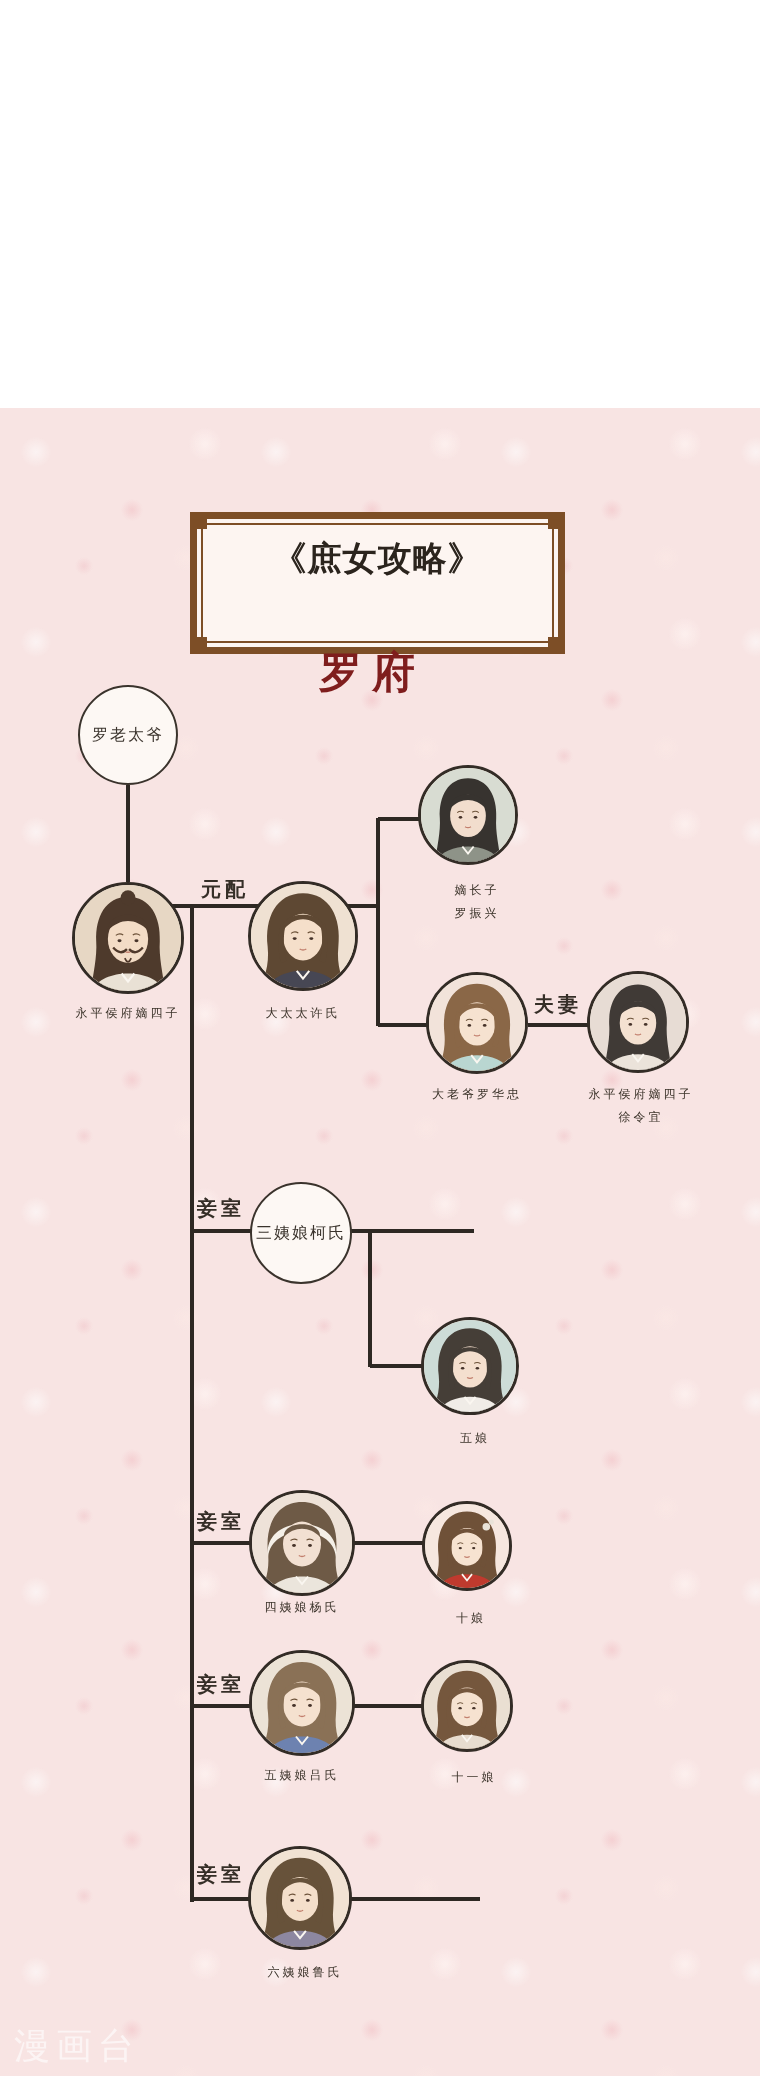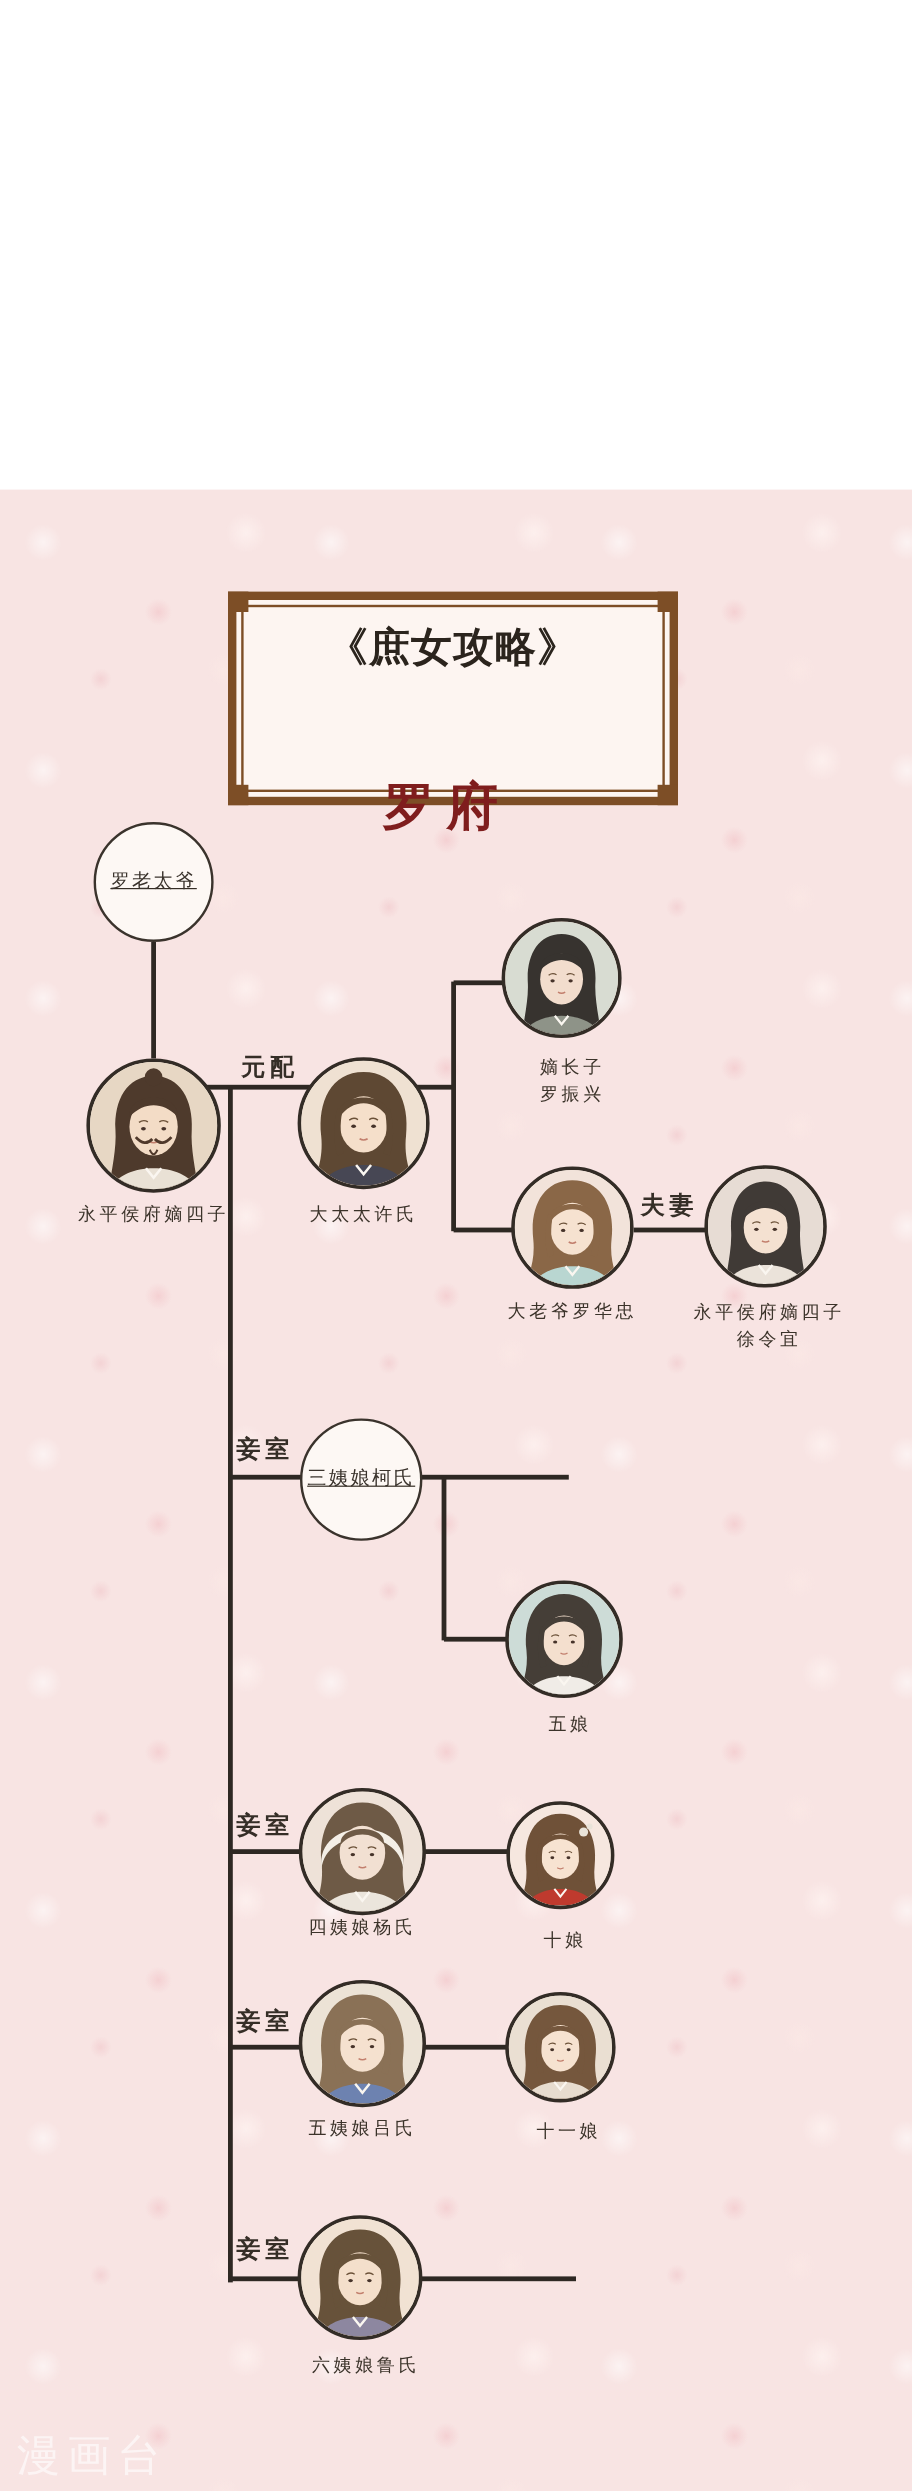--- a/index.html
+++ b/index.html
@@ -7,40 +7,40 @@
         font-family:"Liberation Serif","DejaVu Serif",serif;color:#352d25;}
   .pink-bg{position:absolute;left:0;top:408px;width:760px;height:1668px;
     background-color:#f8e4e3;
     background-image:
       radial-gradient(circle 22px at 36px 44px, rgba(255,255,255,.55), rgba(255,255,255,0) 70%),
       radial-gradient(circle 16px at 132px 102px, rgba(243,202,205,.75), rgba(243,202,205,0) 70%),
       radial-gradient(circle 24px at 205px 36px, rgba(253,240,238,.95), rgba(253,240,238,0) 70%),
       radial-gradient(circle 13px at 84px 158px, rgba(240,197,201,.55), rgba(240,197,201,0) 70%),
       radial-gradient(circle 19px at 186px 150px, rgba(251,232,229,.8), rgba(251,232,229,0) 70%);
     background-size:240px 190px;}
-  .title-box{position:absolute;left:190px;top:493px;width:375px;height:178px;box-sizing:border-box;
+  .title-box{position:absolute;left:190px;top:512px;width:375px;height:142px;box-sizing:border-box;
     border:7px solid #7d4e26;background:#fdf5f1;}
   .title-box .inner{position:absolute;left:4px;top:4px;right:4px;bottom:4px;border:2px solid #7d4e26;}
   .title-box .corner{position:absolute;width:17px;height:17px;background:#7d4e26;}
   .corner.tl{left:-7px;top:-7px}.corner.tr{right:-7px;top:-7px}
   .corner.bl{left:-7px;bottom:-7px}.corner.br{right:-7px;bottom:-7px}
   .title-line1{position:absolute;left:0;top:17px;width:100%;text-align:center;
     font-size:34px;font-weight:700;letter-spacing:1px;color:#2b241d;}
   .title-line2{position:absolute;left:0;top:62px;width:100%;text-align:center;
     font-size:29px;font-weight:700;letter-spacing:3px;color:#2b241d;}
   .heading{position:absolute;left:372px;top:644px;transform:translateX(-50%);
     font-size:43px;font-weight:700;letter-spacing:10px;color:#7f1d1d;white-space:nowrap;}
   .line{position:absolute;background:#2e2823;z-index:2;}
-  .node{position:absolute;z-index:3;border-radius:50%;box-sizing:border-box;overflow:hidden;text-decoration:underline;}
+  .node{position:absolute;z-index:3;border-radius:50%;box-sizing:border-box;overflow:hidden;}
   .photo{border:3px solid #332c26;background:#f3e6da;}
   .photo svg{display:block;width:100%;height:100%;}
   .tcircle{border:2.5px solid #3a332c;background:#fdf8f4;display:flex;flex-direction:column;
     align-items:center;justify-content:center;z-index:3;}
   .tcircle span{font-size:16px;letter-spacing:2px;color:#3a332c;line-height:24px;white-space:nowrap;}
-  .plabel{position:absolute;transform:translate(-50%,-50%);z-index:4;font-size:15px;
+  .plabel{position:absolute;transform:translate(-50%,-50%);z-index:4;font-size:12px;
     letter-spacing:3px;color:#3b332a;white-space:nowrap;text-align:center;line-height:23px;}
   .rel-label{position:absolute;transform:translate(-50%,-50%);z-index:4;font-size:20px;
     font-weight:700;letter-spacing:4px;color:#352e27;white-space:nowrap;}
   .watermark{position:absolute;left:14px;top:2022px;z-index:5;font-size:36px;letter-spacing:6px;
     color:rgba(255,255,255,0.6);font-weight:400;}
 </style>
 </head>
 <body>
 
 <div class="page">

